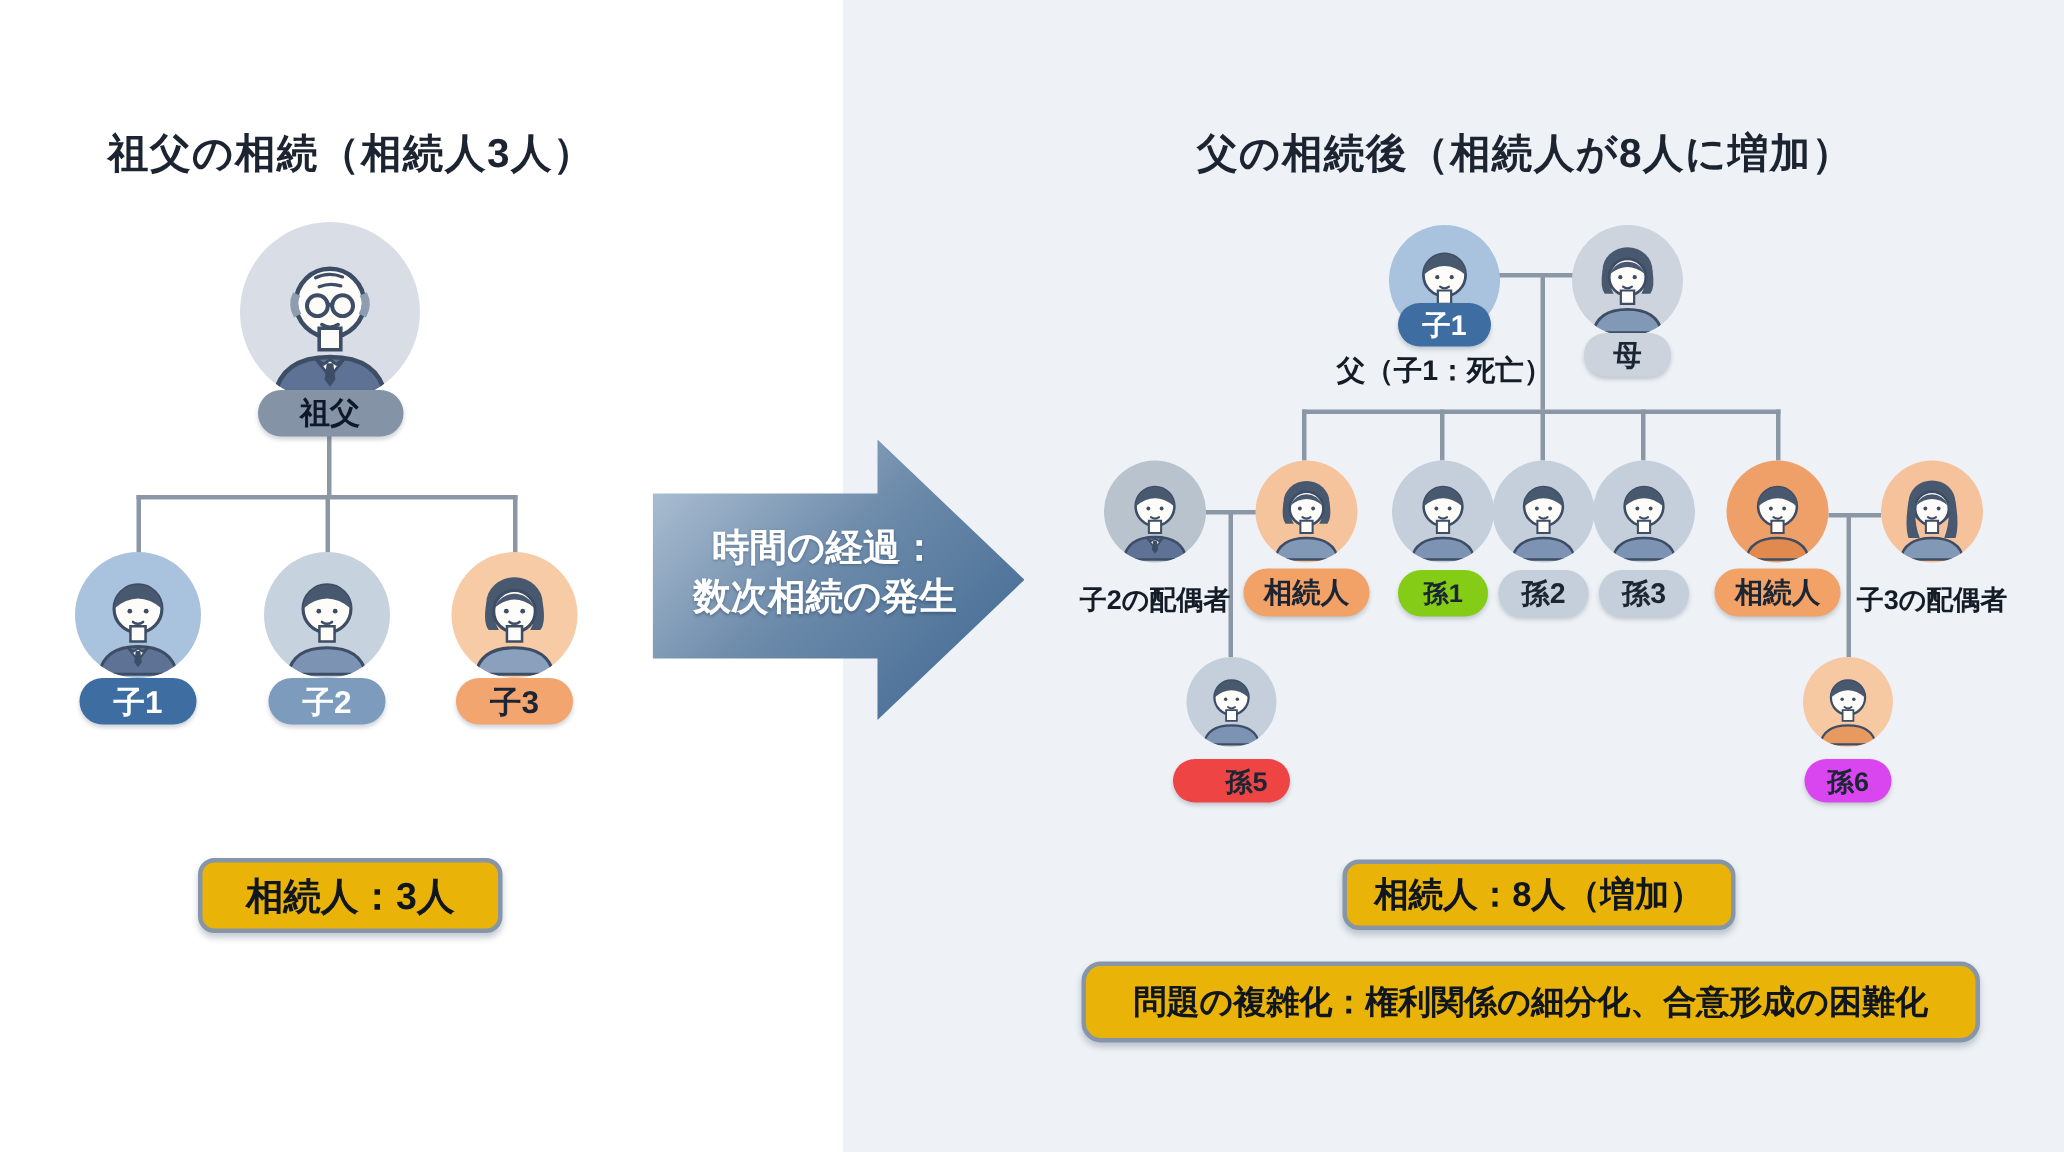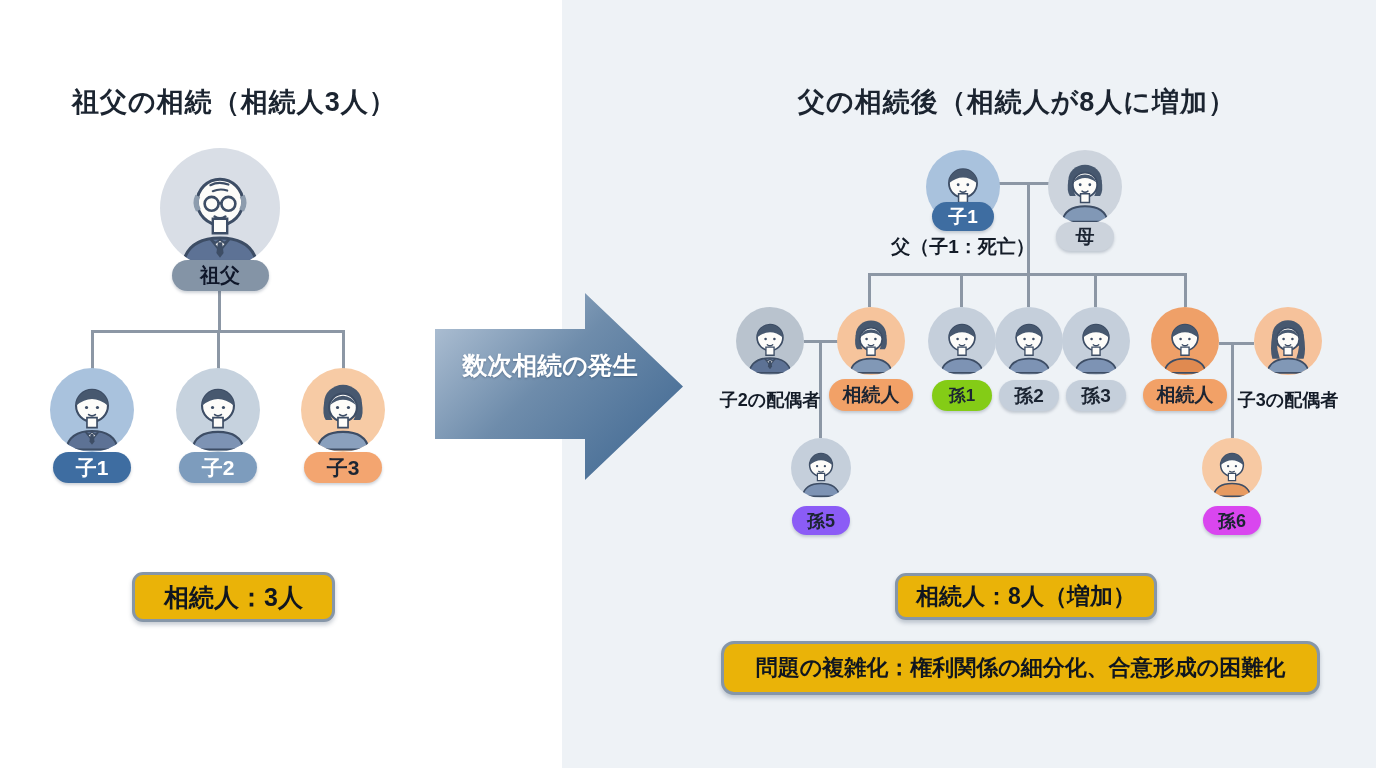--- a/index.html
+++ b/index.html
@@ -106,20 +106,21 @@
           <path d="M19,97 q4,-21 31,-21 q27,0 31,21 z" fill="#8aa0bd" stroke="#3d4d65" stroke-width="2.5"></path>
         </svg>
       </div>
     <div class="pill" style="width: 78px; height: 31px; font-size: 21px; margin-top: 0px; background: rgb(243, 165, 112); color: rgb(28, 37, 51);">子3</div>
   </div>
 
   <div class="info-box" style="left:132px;top:572px;width:197px;height:44px;font-size:25px;">相続人：3人</div>
 
   <div id="arrow"></div>
   <div id="arrow-text" style="position:absolute;left:455px;top:349px;width:190px;z-index:3;text-align:center;font-size:25px;line-height:33px;font-weight:800;color:#fff;text-shadow:0 1px 2px rgba(20,40,70,.35);">
+    <div>時間の経過：</div>
     <div>数次相続の発生</div>
   </div>
 
   <div class="line" style="left:998px;top:182px;width:52px;height:3px;"></div>
   <div class="line" style="left:1027px;top:182px;width:3px;height:91px;"></div>
   <div class="line" style="left:868px;top:273px;width:319px;height:3px;"></div>
   <div class="line" style="left:868px;top:273px;width:3px;height:34px;"></div>
   <div class="line" style="left:960px;top:273px;width:3px;height:34px;"></div>
   <div class="line" style="left:1027px;top:273px;width:3px;height:34px;"></div>
   <div class="line" style="left:1094px;top:273px;width:3px;height:34px;"></div>
@@ -276,21 +277,21 @@
         <svg viewBox="0 0 100 100" xmlns="http://www.w3.org/2000/svg">
           <circle cx="50" cy="45" r="19" fill="#fdfcf9" stroke="#3d4d65" stroke-width="2.5"></circle>
           <path d="M31,45 A19,19 0 0 1 69,45 Q50,29 31,45 Z" fill="#47586f"></path>
           <circle cx="43.5" cy="47" r="1.9" fill="#3d4d65"></circle>
           <circle cx="56.5" cy="47" r="1.9" fill="#3d4d65"></circle>
           <path d="M46,55.5 q4,3 8,0" fill="none" stroke="#3d4d65" stroke-width="2" stroke-linecap="round"></path>
           <path d="M44,59 h12 v12 h-12 z" fill="#fdfcf9" stroke="#3d4d65" stroke-width="2"></path>
           <path d="M19,97 q4,-21 31,-21 q27,0 31,21 z" fill="#7d93b4" stroke="#3d4d65" stroke-width="2.5"></path>
         </svg>
       </div>
-    <div class="pill" style="width: 58px; height: 29px; font-size: 18px; margin-top: 8px; background: #8b5cf6; color: rgb(28, 37, 51);">孫5</div>
+    <div class="pill" style="width: 58px; height: 29px; font-size: 18px; margin-top: 8px; background: #ef4444; color: rgb(28, 37, 51); padding-left: 20px;">孫5</div>
   </div>
   <div class="node" style="left:1202px;top:438px;width:60px;">
     <div class="avatar" style="width: 60px; height: 60px; background: rgb(247, 201, 163);">
         <svg viewBox="0 0 100 100" xmlns="http://www.w3.org/2000/svg">
           <circle cx="50" cy="45" r="19" fill="#fdfcf9" stroke="#3d4d65" stroke-width="2.5"></circle>
           <path d="M31,45 A19,19 0 0 1 69,45 Q50,29 31,45 Z" fill="#47586f"></path>
           <circle cx="43.5" cy="47" r="1.9" fill="#3d4d65"></circle>
           <circle cx="56.5" cy="47" r="1.9" fill="#3d4d65"></circle>
           <path d="M46,55.5 q4,3 8,0" fill="none" stroke="#3d4d65" stroke-width="2" stroke-linecap="round"></path>
           <path d="M44,59 h12 v12 h-12 z" fill="#fdfcf9" stroke="#3d4d65" stroke-width="2"></path>

